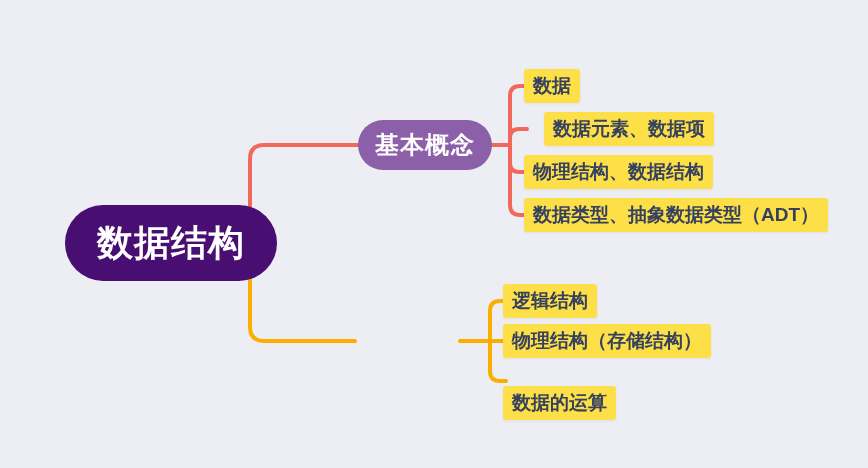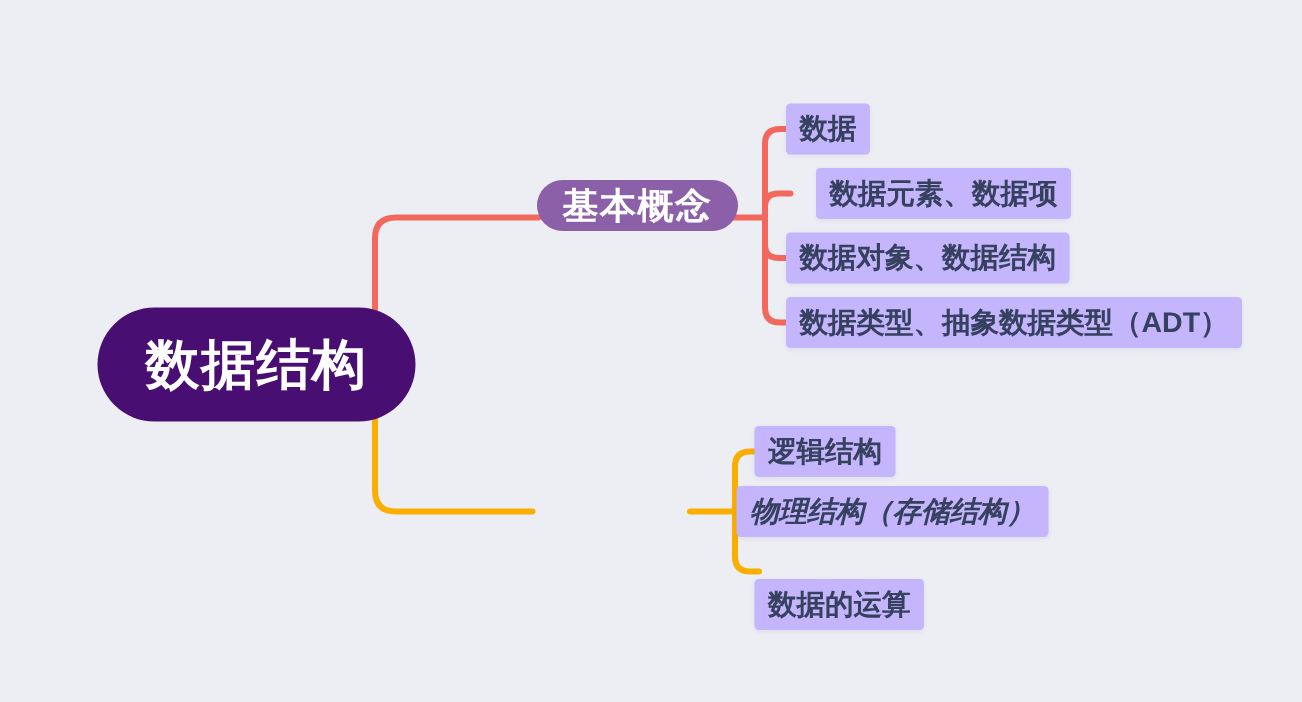--- a/index.html
+++ b/index.html
@@ -41,47 +41,47 @@
     top: 205px;
     height: 76px;
     padding: 0 32px;
     border-radius: 38px;
     background: #490e72;
     color: #ffffff;
     font-size: 36px;
     letter-spacing: 1px;
   }
   .branch-node {
-    height: 34px;
+    height: 50px;
     padding: 0 17px;
     border-radius: 25px;
     background: #8c5fa9;
     color: #ffffff;
     font-size: 24px;
     letter-spacing: 1px;
   }
   #branch-1 { left: 358px; top: 120px; }
   #branch-2 { left: 353px; top: 316px; }
   .leaf-node {
     height: 34px;
     padding: 0 9px;
     border-radius: 3px;
-    background: #c4b5fd;
+    background: #fde047;
     color: #36415f;
     font-size: 19px;
     box-shadow: 0 1px 3px rgba(40, 40, 80, 0.07);
   }
   
   #leaf-1-0 { left: 524px; top: 69px; }
   #leaf-1-1 { left: 524px; top: 112px; margin-left: 20px; }
   #leaf-1-2 { left: 524px; top: 155px; }
   #leaf-1-3 { left: 524px; top: 198px; }
   
   #leaf-2-0 { left: 503px; top: 284px; }
-  #leaf-2-1 { left: 491px; top: 324px; font-style: italic; }
+  #leaf-2-1 { left: 503px; top: 324px; }
   #leaf-2-2 { left: 503px; top: 364px; margin-top: 22px; }
 </style>
 </head>
 <body>
 
 <div id="canvas">
 
   <svg id="connectors" viewBox="0 0 868 468" xmlns="http://www.w3.org/2000/svg">
 
     <path d="M 250 218 V 159 Q 250 145 264 145 H 359" stroke="#f2685c"></path>
@@ -100,21 +100,21 @@
 
   <div class="node root-node" id="root-node">数据结构</div>
 
   <div class="node branch-node" id="branch-1">基本概念</div>
 
 
   <div class="node leaf-node" id="leaf-1-0">数据</div>
 
   <div class="node leaf-node" id="leaf-1-1">数据元素、数据项</div>
 
-  <div class="node leaf-node" id="leaf-1-2">数据对象、数据结构</div>
+  <div class="node leaf-node" id="leaf-1-2">物理结构、数据结构</div>
 
   <div class="node leaf-node" id="leaf-2-0">逻辑结构</div>
 
   <div class="node leaf-node" id="leaf-1-3">数据类型、抽象数据类型（ADT）</div>
 
   <div class="node leaf-node" id="leaf-2-1">物理结构（存储结构）</div>
 
   <div class="node leaf-node" id="leaf-2-2">数据的运算</div>
 
 </div>

